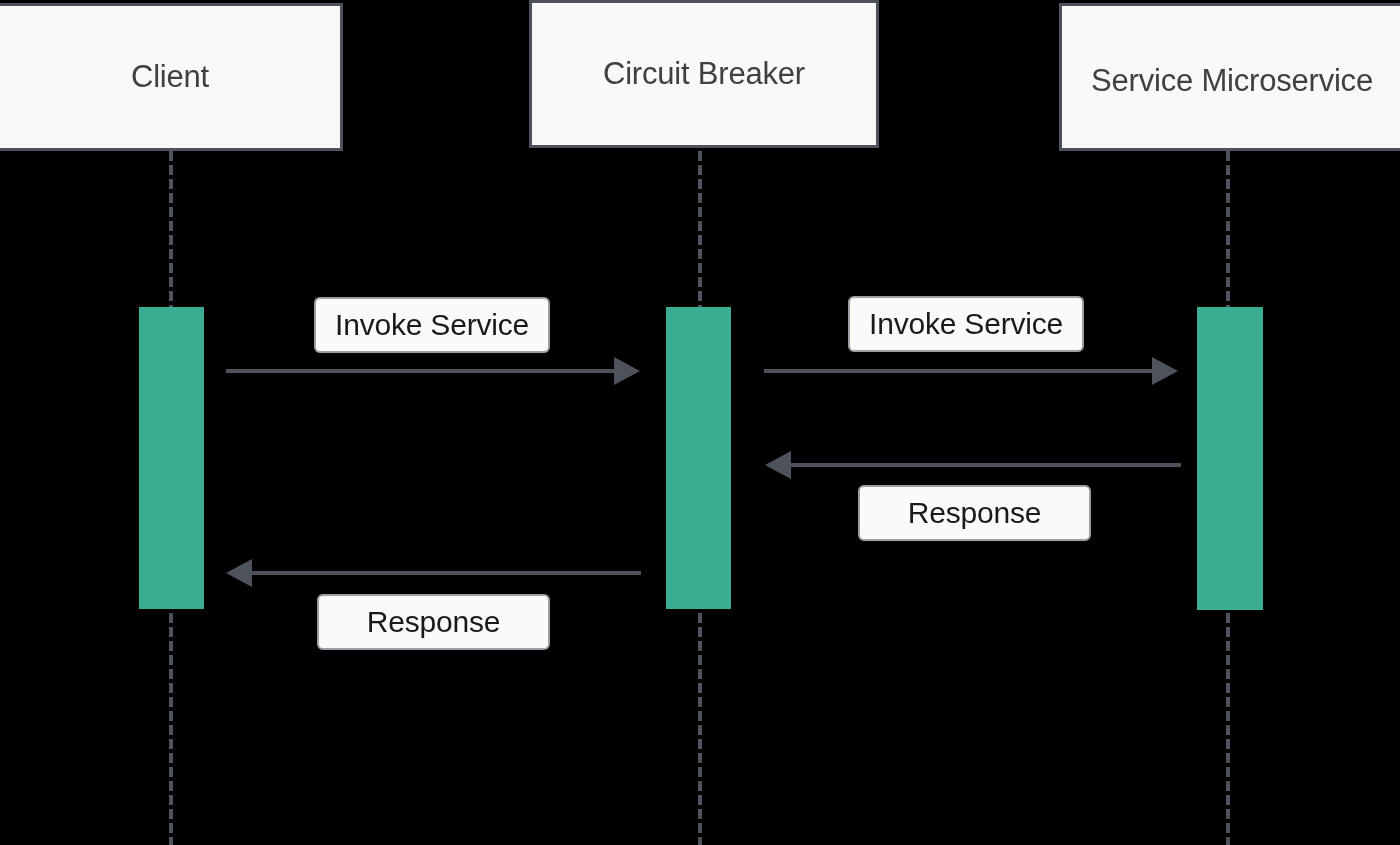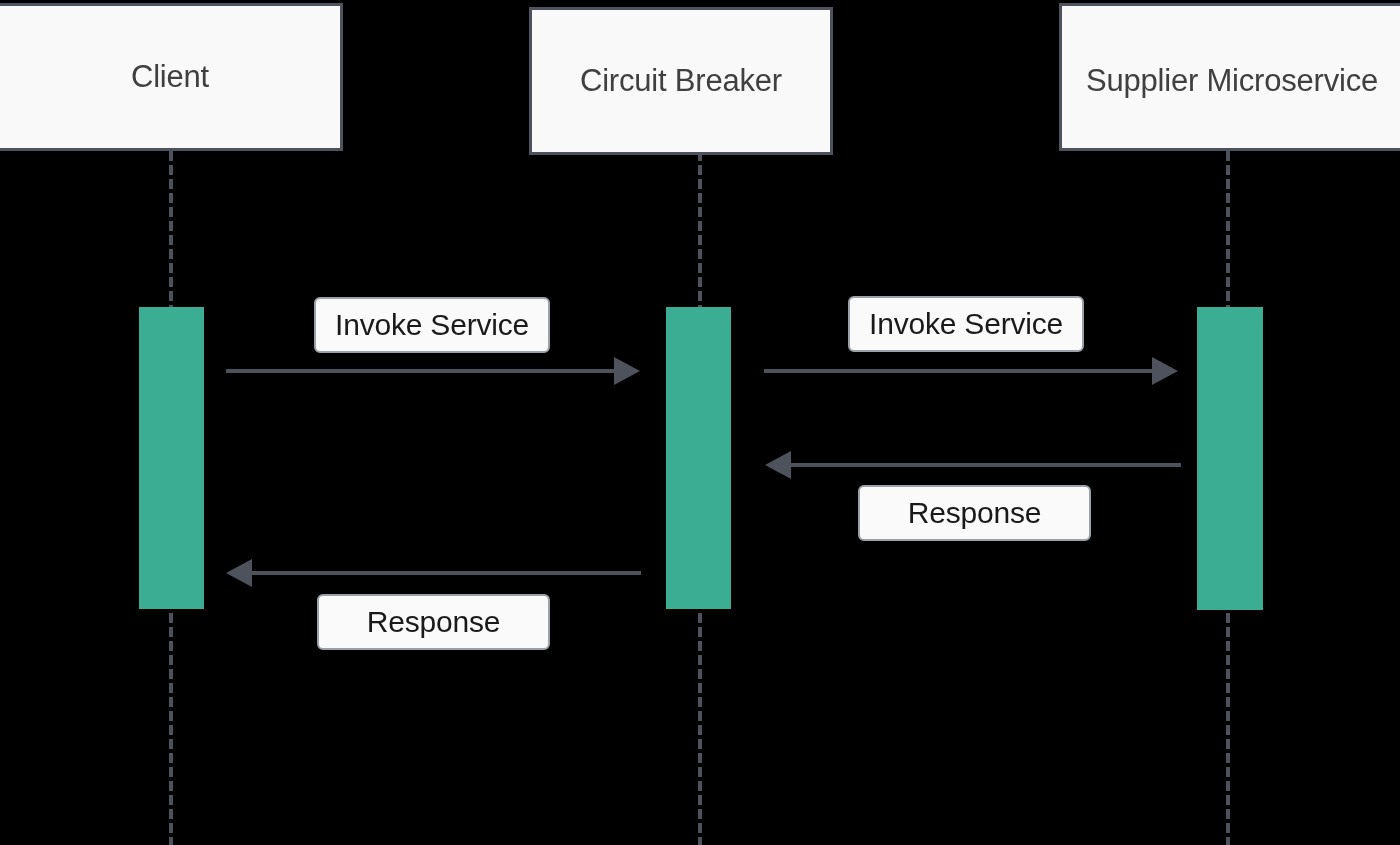--- a/index.html
+++ b/index.html
@@ -104,26 +104,26 @@
 <div id="diagram-root">
 
   <div class="lifeline" style="left:169px; top:151px; height:694px;"></div>
   <div class="lifeline" style="left:698px; top:151px; height:694px;"></div>
   <div class="lifeline" style="left:1226px; top:151px; height:694px;"></div>
 
   <div class="participant-box" style="left:-3px; top:3px; width:346px; height:148px;">
     <span class="participant-label">Client</span>
   </div>
 
-  <div class="participant-box" style="left:529px; top:7px; width:304px; height:148px;">
+  <div class="participant-box" style="left:529px; top:0; width:350px; height:148px;">
     <span class="participant-label">Circuit Breaker</span>
   </div>
 
   <div class="participant-box" style="left:1059px; top:3px; width:346px; height:148px;">
-    <span class="participant-label" style="margin-top:8px;">Supplier Microservice</span>
+    <span class="participant-label" style="margin-top:8px;">Service Microservice</span>
   </div>
 
   <div class="activation" style="left:139px; top:307px; width:65px; height:302px;"></div>
   <div class="activation" style="left:666px; top:307px; width:65px; height:302px;"></div>
   <div class="activation" style="left:1197px; top:307px; width:66px; height:303px;"></div>
 
   <div class="msg-line" style="left:226px; top:369px; width:388px;"></div>
   <div class="arrow-head right" style="left:614px; top:357px;"></div>
   <div class="msg-label" style="left:314px; top:297px; width:236px; height:56px;">
     <span class="msg-label-text">Invoke Service</span>

